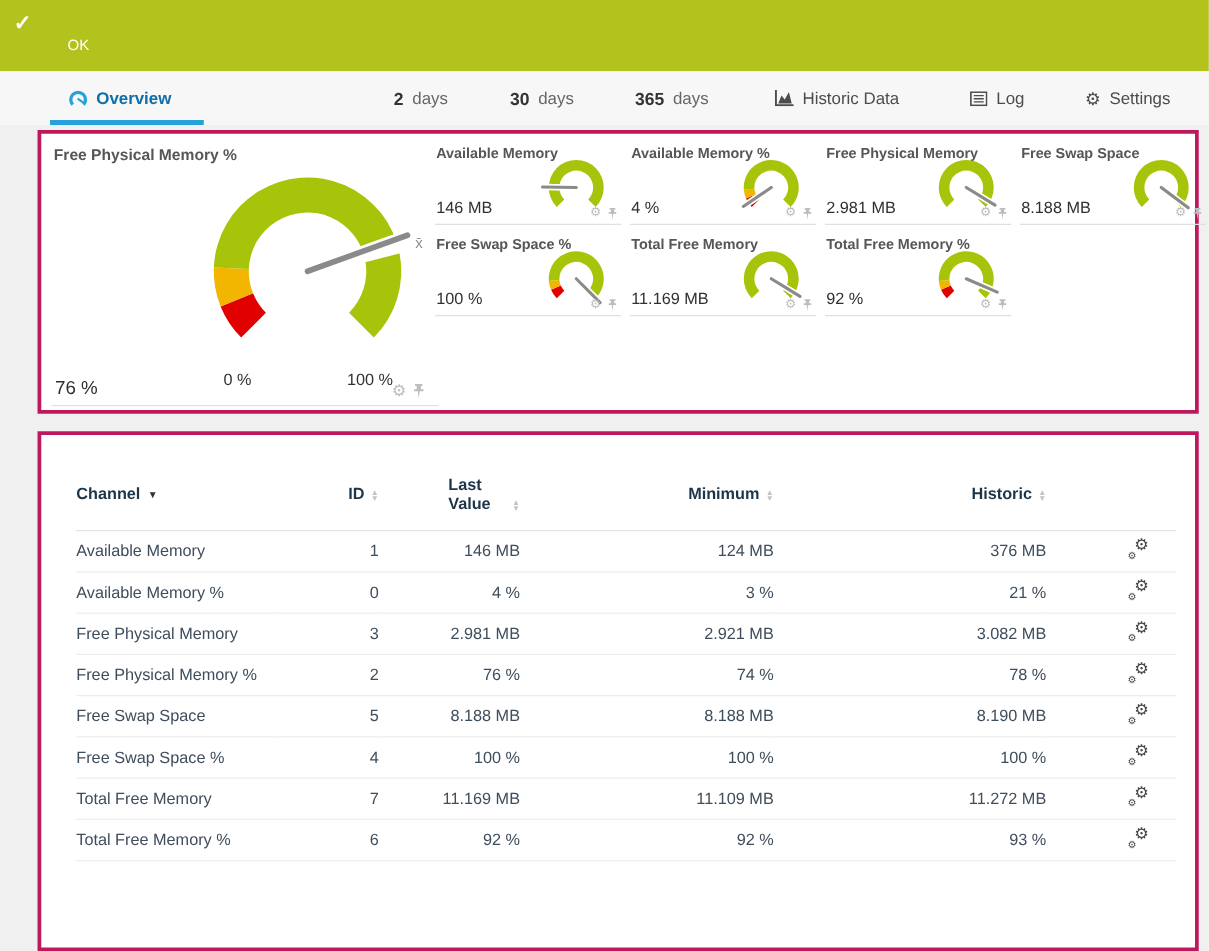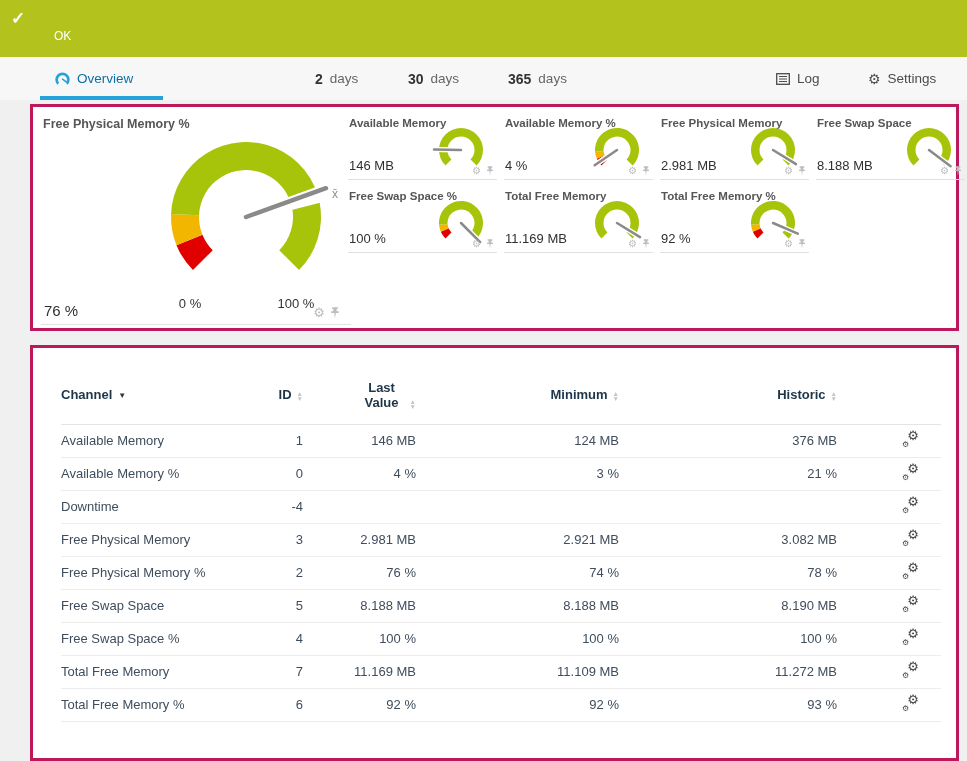--- a/index.html
+++ b/index.html
@@ -21,21 +21,21 @@
   .title-row .stars{font-size:13px;letter-spacing:1.5px;margin-left:6px;margin-top:1px}
   .status-ok{position:absolute;left:54px;top:29px;font-size:12px;font-weight:normal}
 
   
   .tabs{position:absolute;left:0;top:57px;width:967px;height:43px;background:#f7f7f7}
   .tab{position:absolute;top:0;height:43px;display:flex;align-items:center;gap:7px;
        font-size:13.5px;color:#4c4c4c;cursor:pointer;white-space:nowrap}
   .tab svg{display:block}
   .tab .num{font-weight:bold;font-size:14px;color:#333}
   .tab .days{color:#666}
-  .tab.active{color:var(--active_tab_text);font-weight:normal}
+  .tab.active{color:var(--active_tab_text);font-weight:bold}
   .tab-underline{position:absolute;left:40px;bottom:0;width:123px;height:4px;background:var(--accent_blue)}
   .gear-glyph{font-style:normal}
 
   
   .card{position:absolute;background:#fff;border:3px solid #be185d}
   #gauges-card{left:30px;top:104px;width:929px;height:227px}
   #table-card{left:30px;top:345px;width:929px;height:416px}
 
   
   #main-panel{position:absolute;left:8px;top:5px;width:310px;height:213px;border-bottom:1px solid #e2e2e2}
@@ -59,21 +59,21 @@
   .mini .panel-icons{right:3px;bottom:3px}
 
   
   #table-card table{position:absolute;left:28px;top:0;width:880px;border-collapse:collapse;font-size:13px;table-layout:fixed}
   th{height:76px;padding-top:18px;vertical-align:middle;font-weight:bold;color:var(--table_header_text);
      border-bottom:1px solid #e4e4e4;cursor:pointer}
   td{height:33px;border-bottom:1px solid #ededed;color:#3f4d5c}
   .col-left{text-align:left}
   .col-right{text-align:right}
   .col-action{text-align:right;padding-right:22px}
-  .th-wrap-narrow{display:inline-block;max-width:46px;text-align:center}
+  .th-wrap-narrow{display:inline-block;max-width:46px;text-align:left}
   .caret{font-size:8px;color:#333;margin-left:6px;vertical-align:1px}
   .sorter{display:inline-block;margin-left:5px;vertical-align:-2px}
   .sorter i{display:block;font-style:normal;font-size:6.5px;line-height:5px;color:#c4c4c4}
   .editgears{position:relative;display:inline-block;width:17px;height:15px;color:#484848;cursor:pointer}
   .editgears .g1{position:absolute;right:0;top:-3px;font-size:13px;line-height:13px}
   .editgears .g2{position:absolute;left:0;bottom:-2px;font-size:8px;line-height:8px}
 </style>
 </head>
 <body>
 
@@ -94,20 +94,27 @@
     <span class="num">2</span>
     <span class="days">days</span>
   </div>
   <div class="tab" style="left:408px">
     <span class="num">30</span>
     <span class="days">days</span>
   </div>
   <div class="tab" style="left:508px">
     <span class="num">365</span>
     <span class="days">days</span>
+  </div>
+  <div class="tab" style="left:620px">
+    <svg width="15" height="13" viewBox="0 0 15 13" fill="#4c4c4c">
+      <path d="M0 0h1.5v11.4H15V13H0z"></path>
+      <path d="M2.6 10.8 5.2 4.4l2.6 3.2 3.3-6 2.3 9.2z"></path>
+    </svg>
+    <span>Historic Data</span>
   </div>
   <div class="tab" style="left:776px">
     <svg width="14" height="12" viewBox="0 0 14 12">
       <rect x="0.7" y="0.7" width="12.6" height="10.6" fill="none" stroke="#4c4c4c" stroke-width="1.3"></rect>
       <path d="M3 3.5h8M3 6h8M3 8.5h8" stroke="#4c4c4c" stroke-width="1.1"></path>
     </svg>
     <span>Log</span>
   </div>
   <div class="tab" style="left:868px">
     <i class="gear-glyph" style="font-size:14px;line-height:14px">⚙</i>
@@ -301,28 +308,20 @@
         </tr>
         <tr>
           <td class="col-left">Available Memory %</td>
           <td class="col-right">0</td>
           <td class="col-right">4 %</td>
           <td class="col-right">3 %</td>
           <td class="col-right">21 %</td>
           <td class="col-action"><span class="editgears"><span class="g1">⚙</span><span class="g2">⚙</span></span></td>
         </tr>
         <tr>
-          <td class="col-left">Downtime</td>
-          <td class="col-right">-4</td>
-          <td class="col-right"></td>
-          <td class="col-right"></td>
-          <td class="col-right"></td>
-          <td class="col-action"><span class="editgears"><span class="g1">⚙</span><span class="g2">⚙</span></span></td>
-        </tr>
-        <tr>
           <td class="col-left">Free Physical Memory</td>
           <td class="col-right">3</td>
           <td class="col-right">2.981 MB</td>
           <td class="col-right">2.921 MB</td>
           <td class="col-right">3.082 MB</td>
           <td class="col-action"><span class="editgears"><span class="g1">⚙</span><span class="g2">⚙</span></span></td>
         </tr>
         <tr>
           <td class="col-left">Free Physical Memory %</td>
           <td class="col-right">2</td>

